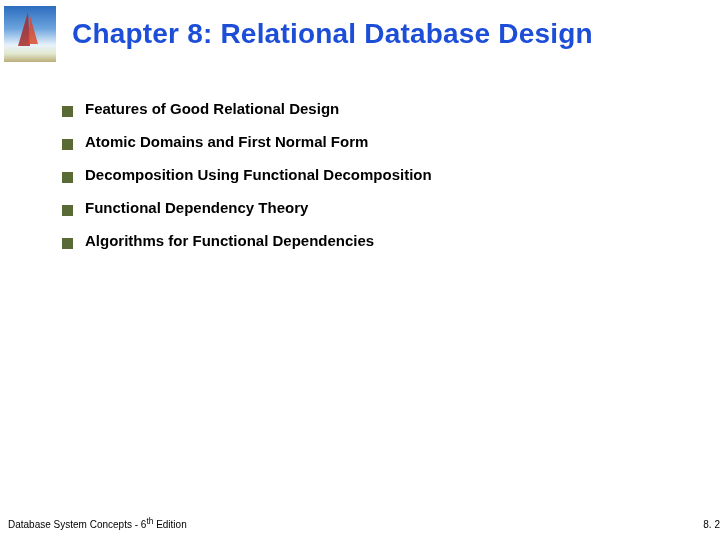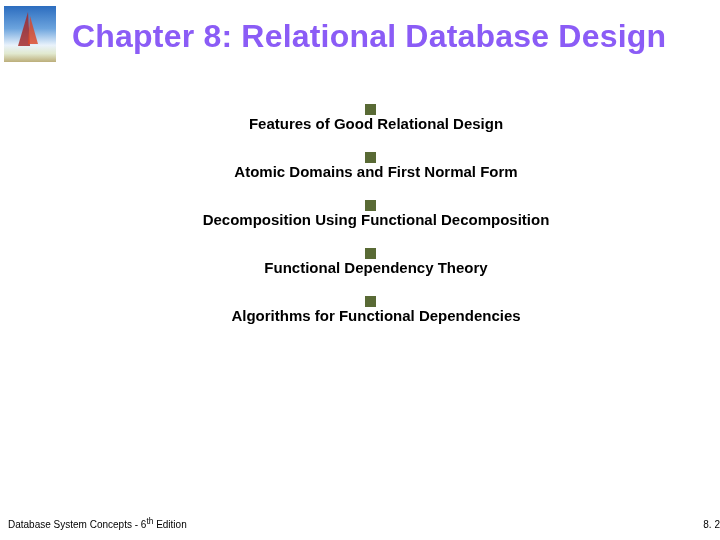--- a/index.html
+++ b/index.html
@@ -2,23 +2,23 @@
 <html><head>
 <meta charset="utf-8">
 <style>
   * { margin: 0; padding: 0; box-sizing: border-box; }
   html, body { width: 720px; height: 540px; font-family: Arial, Helvetica, sans-serif; background: #fff; overflow: hidden; }
   .slide { position: relative; width: 720px; height: 540px; }
   .logo { position: absolute; top: 6px; left: 4px; width: 52px; height: 56px; }
   .logo .sky { position: absolute; inset: 0; background: linear-gradient(to bottom, #2c6dbf 0%, #6ba3dd 40%, #e9f2fb 70%, #e1e9cf 85%, #bcae7a 100%); }
   .logo .sail1 { position: absolute; left: 14px; top: 6px; width: 0; height: 0; border-left: 10px solid transparent; border-right: 2px solid transparent; border-bottom: 34px solid #a52a2a; opacity: 0.85; }
   .logo .sail2 { position: absolute; left: 24px; top: 10px; width: 0; height: 0; border-left: 2px solid transparent; border-right: 8px solid transparent; border-bottom: 28px solid #d42; opacity: 0.8; }
-  .title { position: absolute; top: 18px; left: 72px; right: 16px; font-size: 32px; font-weight: bold; color: #8b5cf6; letter-spacing: 0.2px; }
+  .title { position: absolute; top: 18px; left: 72px; right: 16px; font-size: 28px; font-weight: bold; color: #1d4ed8; letter-spacing: 0.2px; }
   .body { position: absolute; top: 100px; left: 62px; right: 30px; }
-  .item { display: flex; align-items: center; margin-bottom: 16px; font-size: 15px; font-weight: bold; color: #000; flex-direction: column; }
+  .item { display: flex; align-items: flex-end; margin-bottom: 16px; font-size: 15px; font-weight: bold; color: #000; }
   .bullet { width: 11px; height: 11px; background: #596a35; margin-right: 12px; margin-top: 4px; flex: 0 0 auto; }
   .footer { position: absolute; bottom: 10px; left: 0; right: 0; height: 16px; font-size: 10px; color: #000; }
   .footer .fl { position: absolute; left: 8px; bottom: 0; margin-top: 48px; }
   .footer .fc { position: absolute; left: 0; right: 0; bottom: 0; text-align: right; }
   .footer .fr { position: absolute; right: 6px; bottom: 0; }
 </style>
 </head>
 <body>
 
 <div class="slide">

